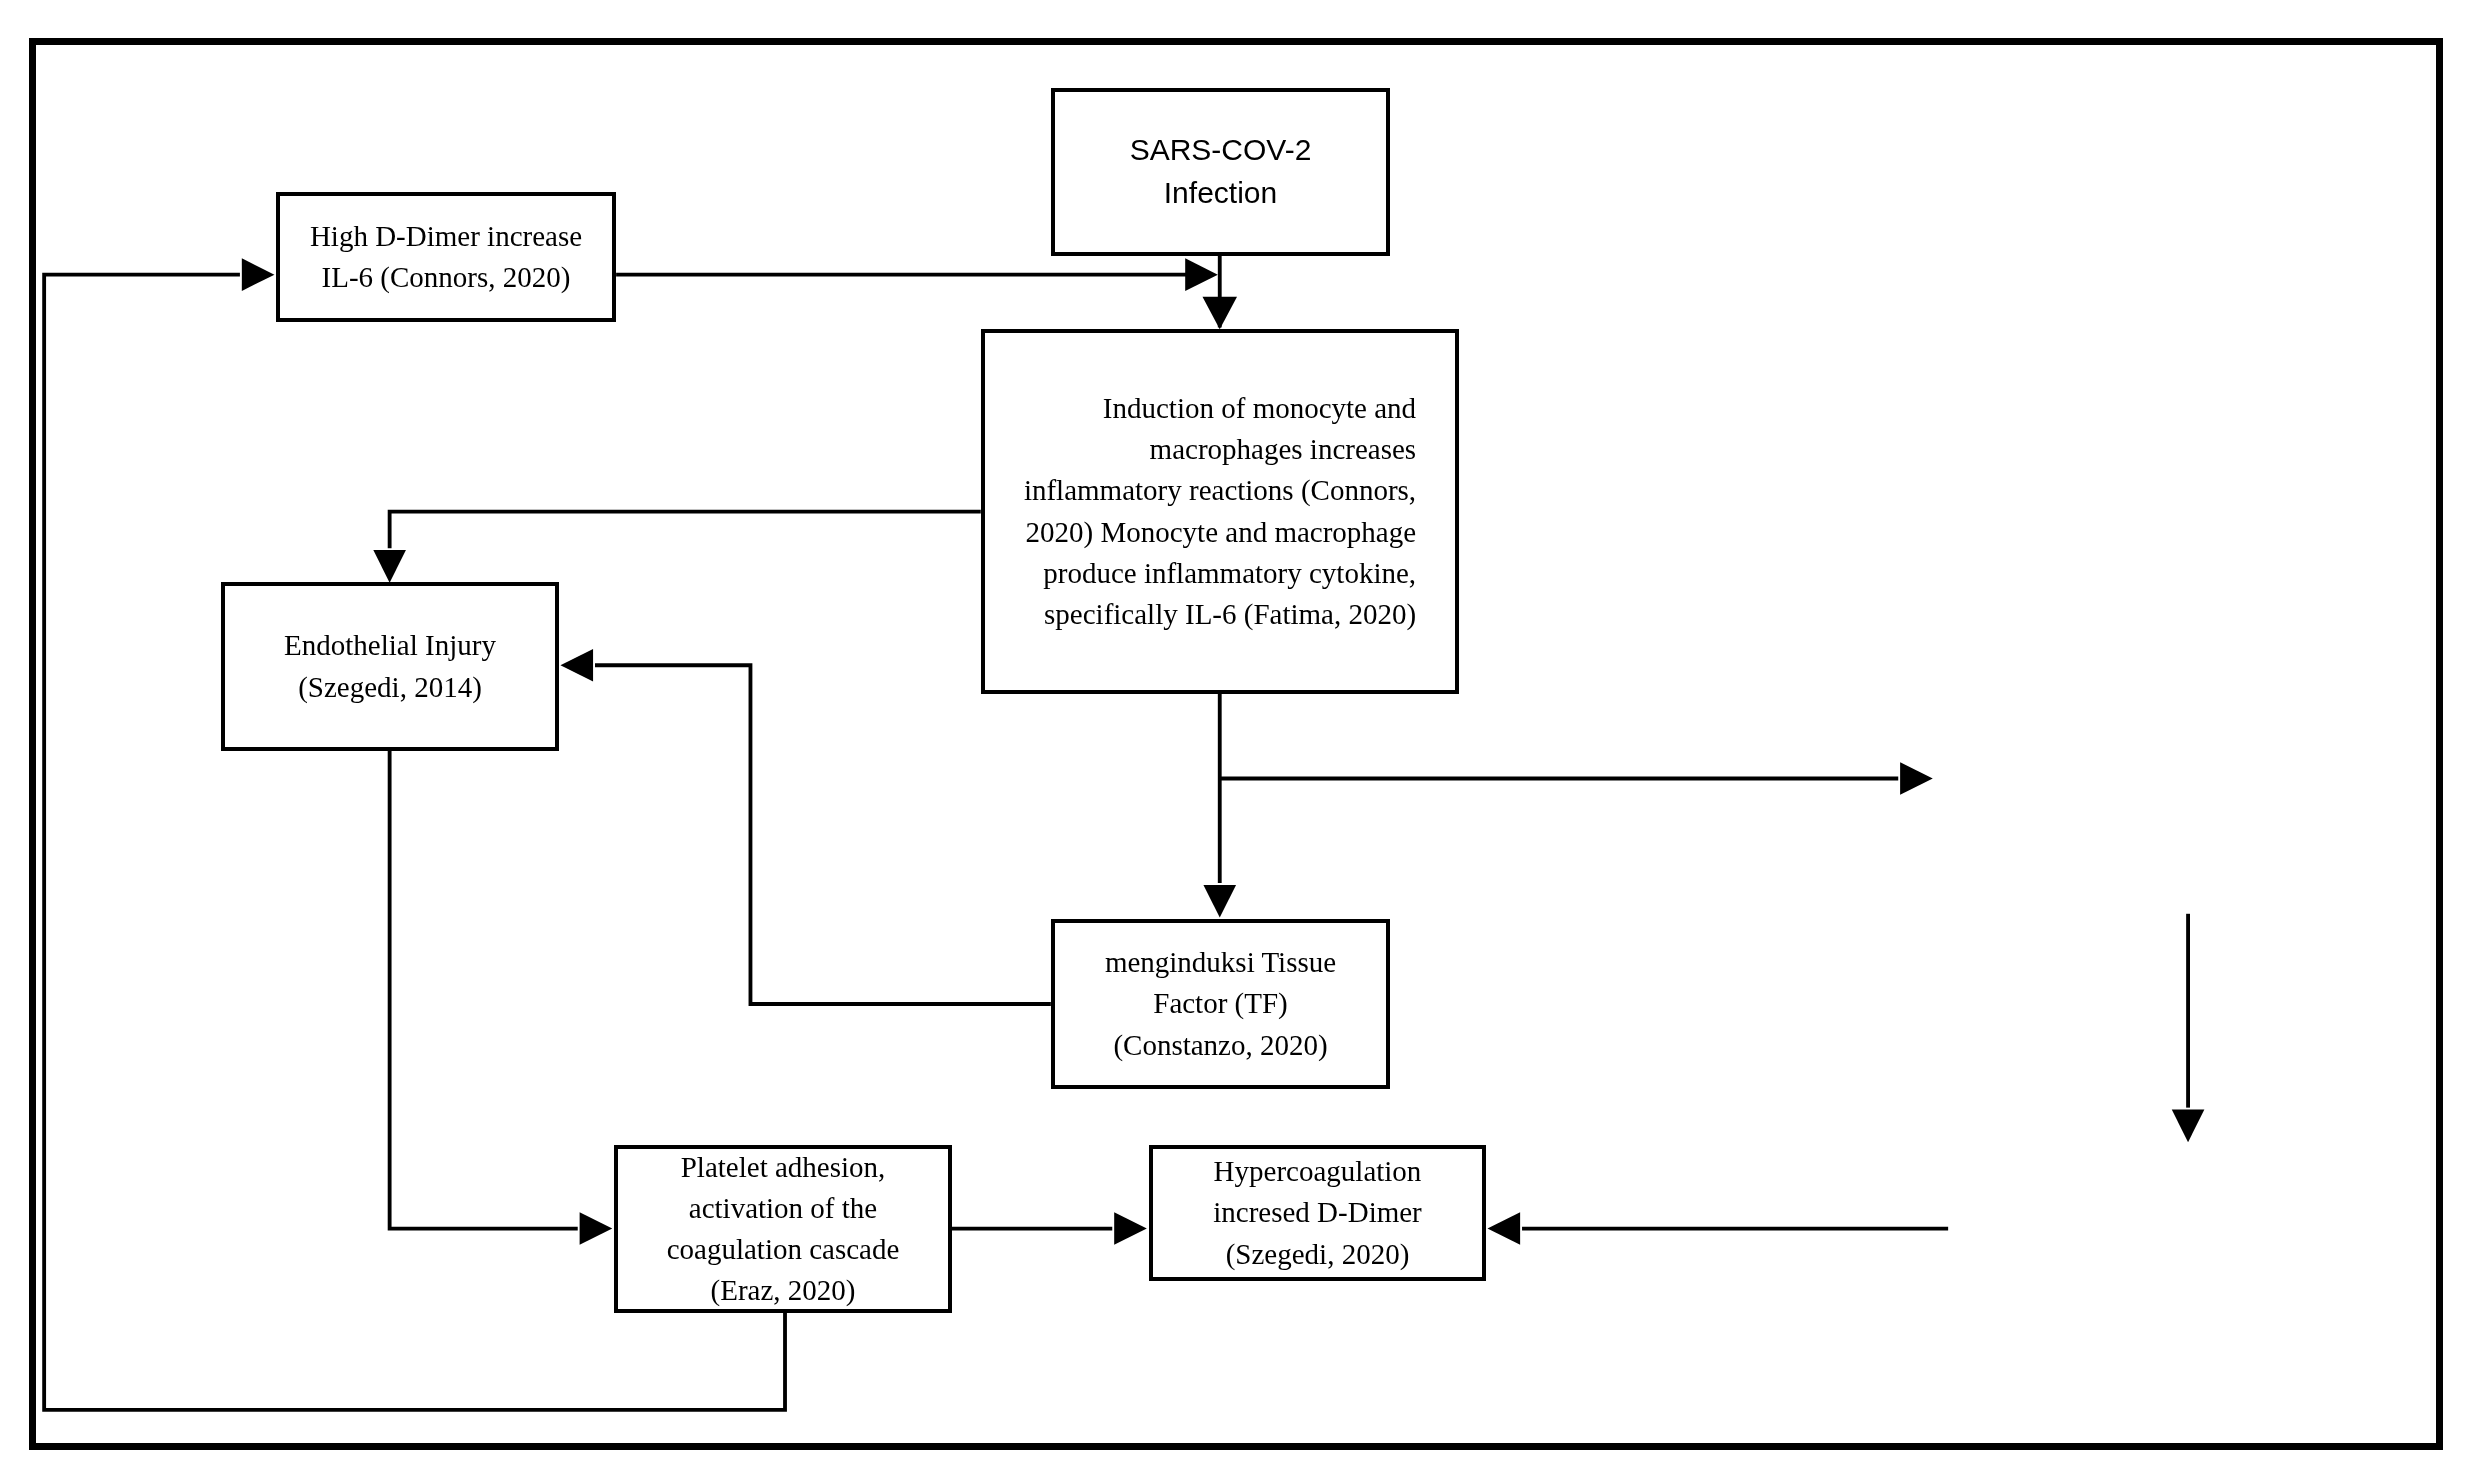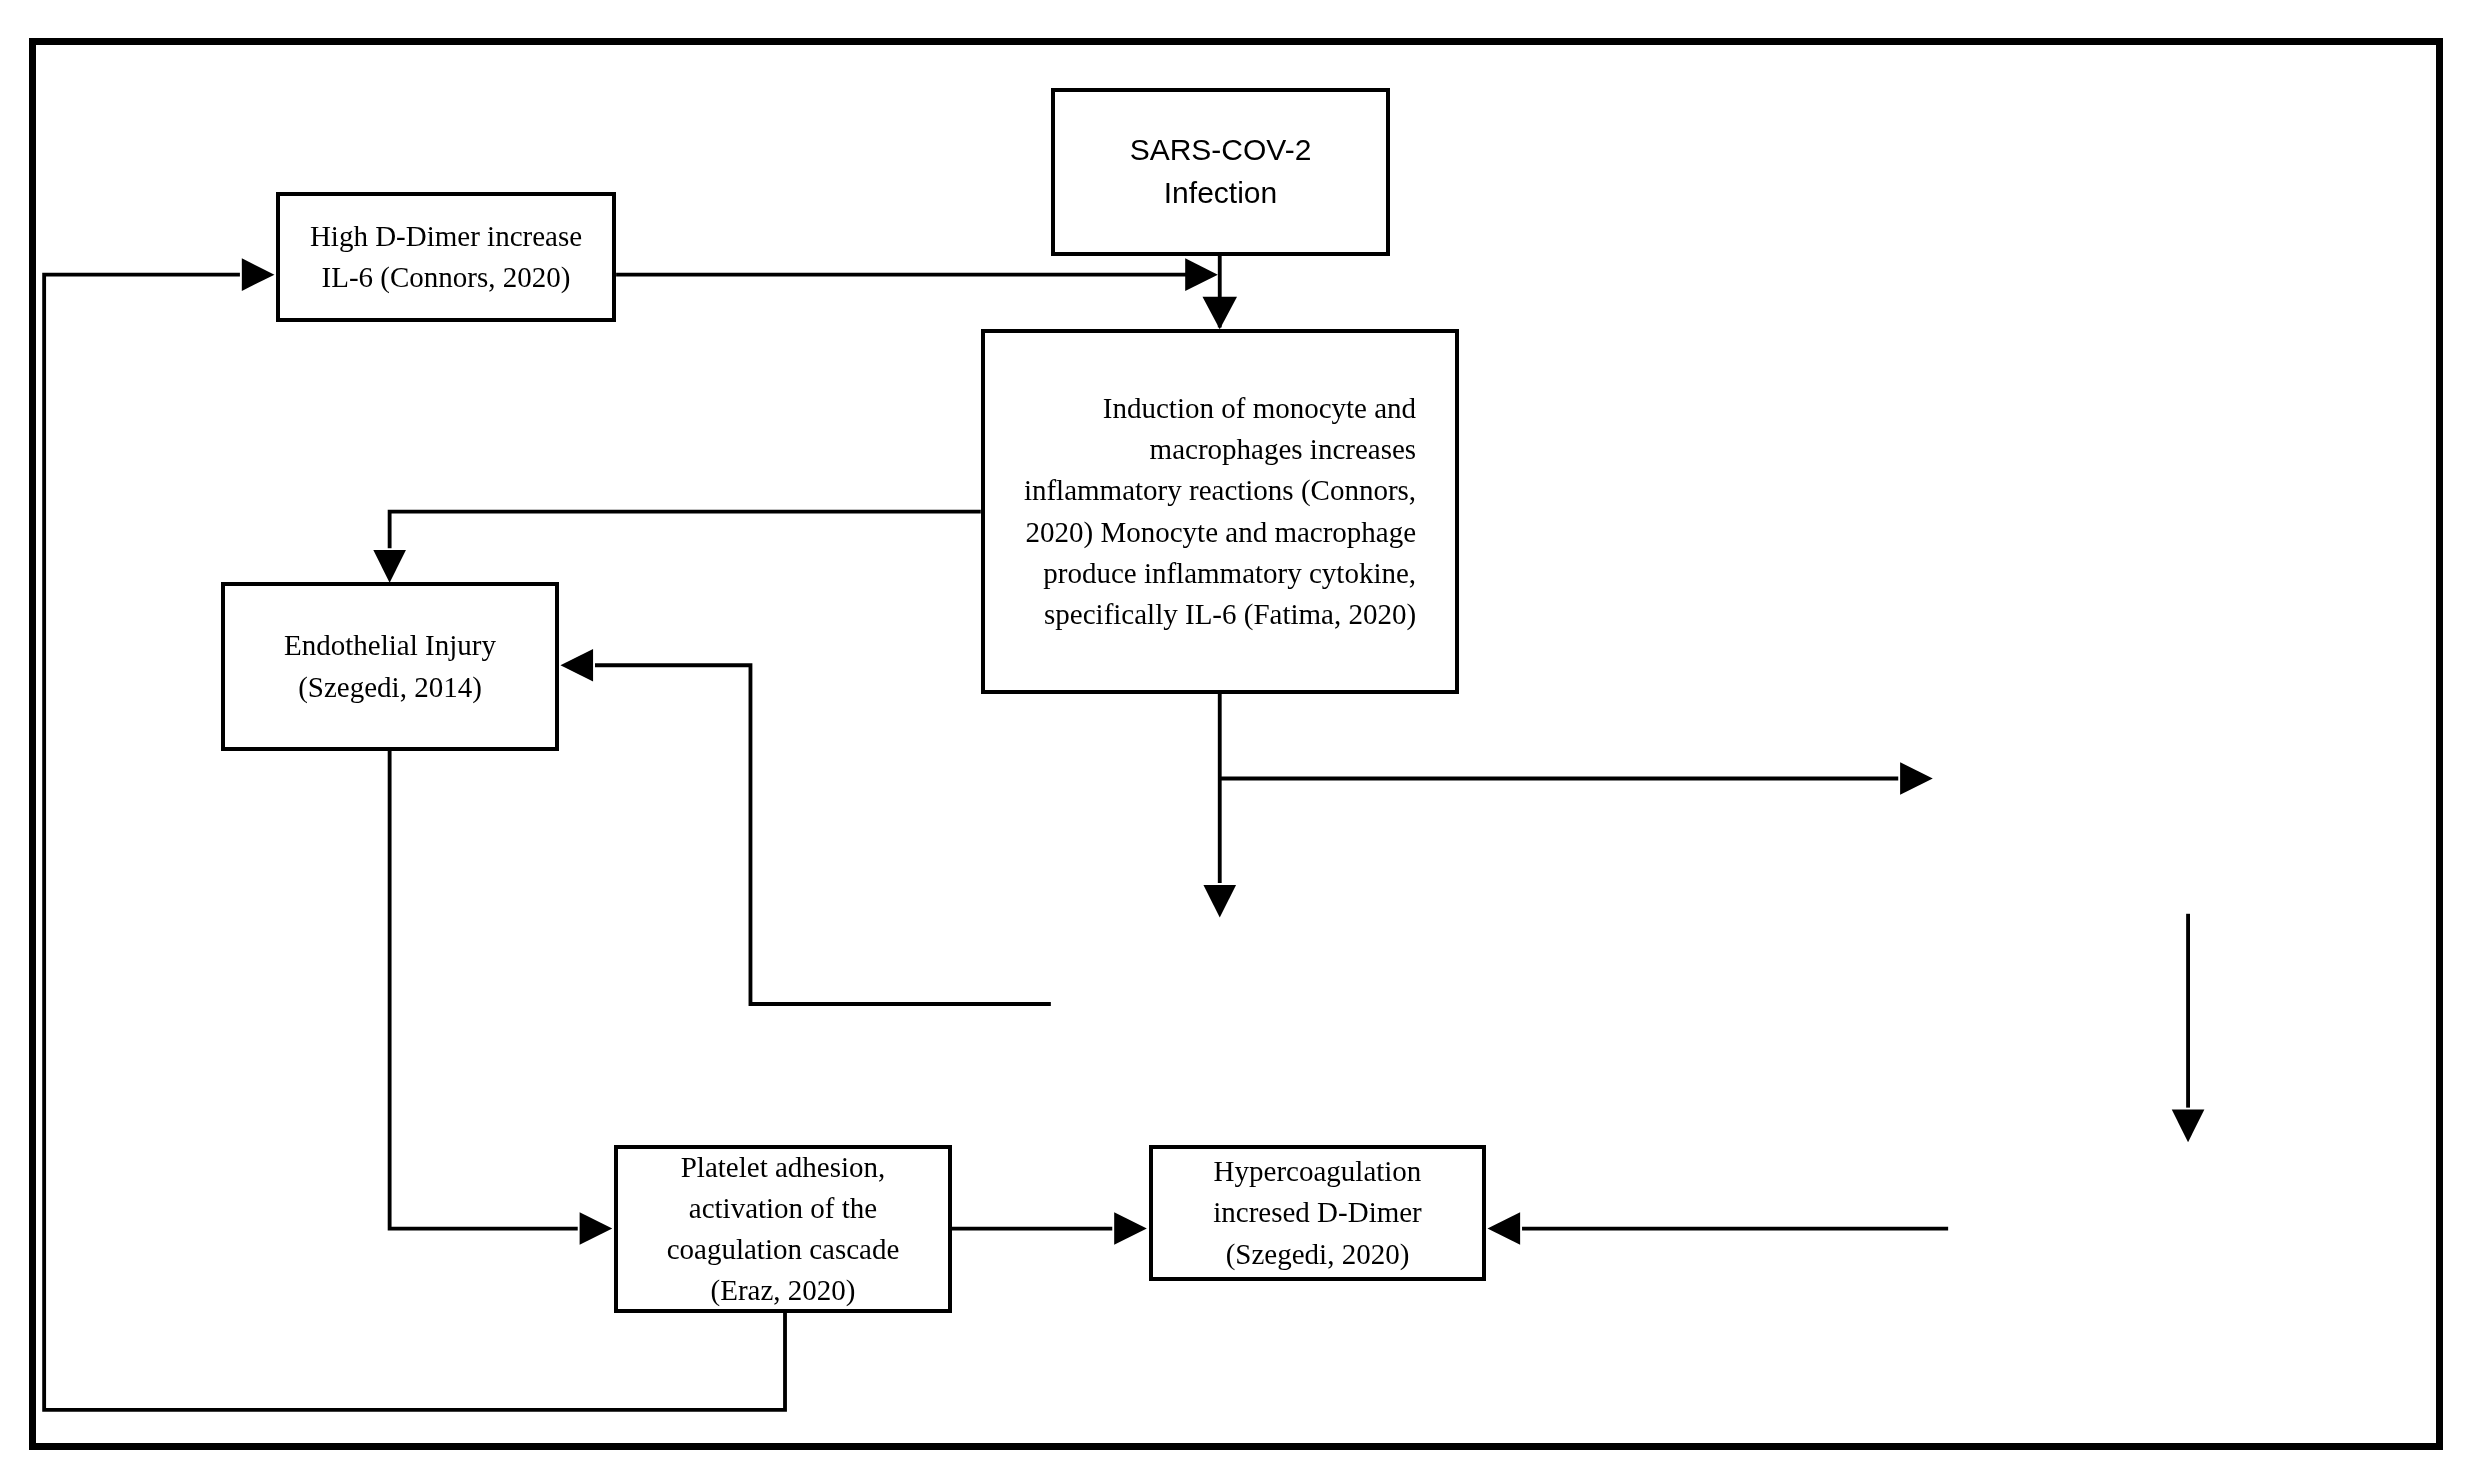--- a/index.html
+++ b/index.html
@@ -98,20 +98,23 @@
 macrophages increases
 inflammatory reactions (Connors,
 2020) Monocyte and macrophage
 produce inflammatory cytokine,
 specifically IL-6 (Fatima, 2020)</div>
 
   <div class="node n-endothelial">Endothelial Injury
 (Szegedi, 2014)</div>
 
 
+  <div class="node n-tf">menginduksi Tissue
+Factor (TF)
+(Constanzo, 2020)</div>
 
   <div class="node n-platelet">Platelet adhesion,
 activation of the
 coagulation cascade
 (Eraz, 2020)</div>
 
   <div class="node n-hyper">Hypercoagulation
 incresed D-Dimer
 (Szegedi, 2020)</div>
 

